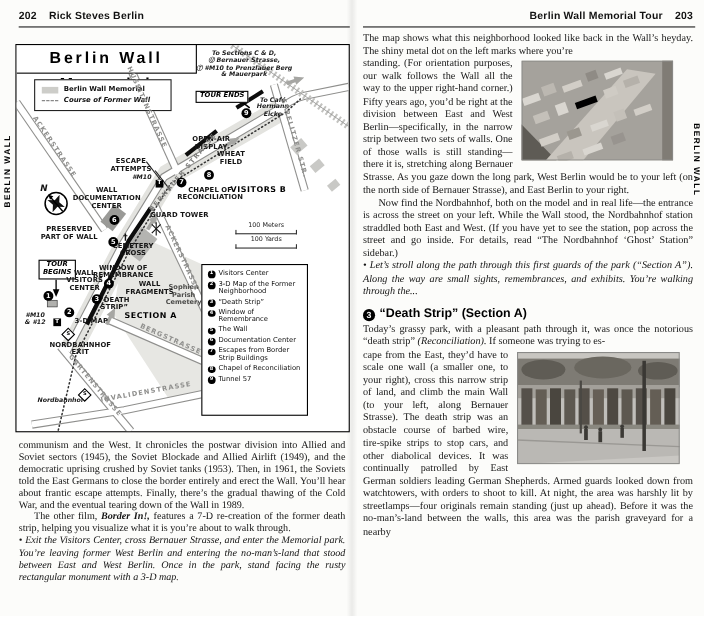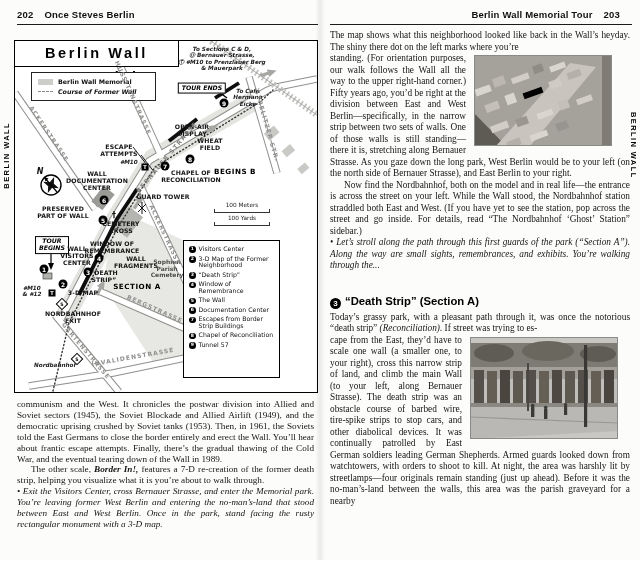--- a/index.html
+++ b/index.html
@@ -6,21 +6,21 @@
   .spread{position:relative;width:640px;height:560px;background:#fcfcfa;overflow:hidden;
           font-family:"Liberation Sans",sans-serif;color:#141414;}
   .page{position:absolute;top:0;width:320px;height:568px;}
   .page-left{left:0;}
   .page-right{left:320px;}
   .gutter{position:absolute;left:315px;top:0;width:10px;height:568px;
           background:linear-gradient(to right,rgba(0,0,0,0),rgba(0,0,0,0.07) 50%,rgba(0,0,0,0));}
 
   
   .pghead{position:absolute;top:9px;font:bold 9.5px "Liberation Sans",sans-serif;letter-spacing:.2px;color:#111;display:flex;gap:11px;}
-  .pghead.rt{right:20px;text-align:right;}
+  .pghead.rt{right:10px;text-align:right;}
   .pghead.lf{left:17px;}
   .rule{position:absolute;top:24px;height:1.4px;background:#1b1b1b;}
   .rule.lf{left:17px;width:301px;}
   .rule.rt{left:10px;width:302px;}
 
   
   .tab{position:absolute;font:bold 7.5px "Liberation Sans",sans-serif;letter-spacing:1.4px;color:#000;writing-mode:vertical-rl;}
   .tab.lf{left:2px;top:122px;transform:rotate(180deg);}
   .tab.rt{right:2px;top:112px;}
 
@@ -66,36 +66,36 @@
   .lbody p{margin:0;}
   .pind{text-indent:14px;}
   .pit{font-style:italic;}
   .bi{font-style:italic;font-weight:bold;}
 
   
   .rcontent{position:absolute;left:10px;top:30px;width:300px;font:9.3px/11.5px "Liberation Serif",serif;
             text-align:justify;color:#151515;}
   .rcontent p{margin:0;}
   .shead{font:bold 11.3px/13px "Liberation Sans",sans-serif;margin:4px 0 3px 0;text-align:left;color:#000;}
-  .shead.second{margin-top:23px;}
+  .shead.second{margin-top:7px;}
   .numc{display:inline-block;width:11px;height:11px;border-radius:50%;background:#000;color:#fff;
         font:bold 8px/11px "Liberation Sans",sans-serif;text-align:center;vertical-align:-1px;margin-right:4px;}
   .ph1{float:right;width:138px;height:91px;margin:2px 18px 3px 8px;}
   .ph2{float:right;width:148px;height:102px;margin:2px 12px 3px 8px;}
   .ph1 svg,.ph2 svg{display:block;}
 </style>
 </head>
 <body>
 
 <div class="spread">
 
   <div class="page page-left">
     <div class="pghead lf">
       <span>202</span>
-      <span>Once Steves Berlin</span>
+      <span>Rick Steves Berlin</span>
     </div>
     <div class="rule lf"></div>
     <div class="tab lf">BERLIN WALL</div>
 
     <div class="map">
       <svg width="302" height="351" viewBox="0 0 302 351">
         <defs>
           <path id="arr" d="M-9,-1.6 L-1,-1.6 L-1,-4 L8,0 L-1,4 L-1,1.6 L-9,1.6 Z" fill="#a6a6a3"></path>
         </defs>
 
@@ -194,21 +194,21 @@
 Hermann
 Eicke</div>
       <div class="ml" style="left:177px;top:90px">OPEN-AIR
 DISPLAY</div>
       <div class="ml" style="left:195px;top:104px">WHEAT
 FIELD</div>
       <div class="ml" style="left:104px;top:110px">ESCAPE
 ATTEMPTS</div>
       <div class="ml" style="left:176px;top:136px">CHAPEL OF
 RECONCILIATION</div>
-      <div class="msec" style="left:220px;top:131px">BEGINS B</div>
+      <div class="msec" style="left:220px;top:131px">VISITORS B</div>
       <div class="ml" style="left:82px;top:140px">WALL
 DOCUMENTATION
 CENTER</div>
       <div class="ml" style="left:148px;top:156px">GUARD TOWER</div>
       <div class="ml" style="left:48px;top:172px">PRESERVED
 PART OF WALL</div>
       <div class="mcross" style="left:99px;top:175px">†</div>
       <div class="ml" style="left:106px;top:187px">CEMETERY
 CROSS</div>
       <div class="ml" style="left:97px;top:207px">WINDOW OF
@@ -304,36 +304,36 @@
         <div class="krow">
             <span class="kn">9</span>
             <span>Tunnel 57</span>
           </div>
       </div>
     </div>
 
     <div class="lbody">
       <p>communism and the West. It chronicles the postwar division into Allied and Soviet sectors (1945), the Soviet Blockade and Allied Airlift (1949), and the democratic uprising crushed by Soviet tanks (1953). Then, in 1961, the Soviets told the East Germans to close the border entirely and erect the Wall. You’ll hear about frantic escape attempts. Finally, there’s the gradual thawing of the Cold War, and the eventual tearing down of the Wall in 1989.</p>
       <p class="pind">
-        <span>The other scale, </span><span class="bi">Border In!,</span><span> features a 7-D re-creation of the former death strip, helping you visualize what it is you’re about to walk through.</span>
+        <span>The other film, </span><span class="bi">Border In!,</span><span> features a 7-D re-creation of the former death strip, helping you visualize what it is you’re about to walk through.</span>
       </p>
       <p class="pit">• Exit the Visitors Center, cross Bernauer Strasse, and enter the Memorial park. You’re leaving former West Berlin and entering the no-man’s-land that stood between East and West Berlin. Once in the park, stand facing the rusty rectangular monument with a 3-D map.</p>
     </div>
   </div>
 
   <div class="page page-right">
     <div class="pghead rt">
       <span>Berlin Wall Memorial Tour</span>
       <span>203</span>
     </div>
     <div class="rule rt"></div>
     <div class="tab rt">BERLIN WALL</div>
 
     <div class="rcontent">
-      <p>The map shows what this neighborhood looked like back in the Wall’s heyday. The shiny there dot on the left marks where you’re</p>
+      <p>The map shows what this neighborhood looked like back in the Wall’s heyday. The shiny metal dot on the left marks where you’re</p>
       <div class="ph1">
         <svg width="138" height="91" viewBox="0 0 138 91">
           <rect width="138" height="91" fill="#a5a29c"></rect>
           <polygon points="0,91 0,58 32,91" fill="#5e5b55"></polygon>
           <polygon points="22,91 56,91 122,12 96,8" fill="#c9c5be"></polygon>
           <g transform="rotate(-20 69 45)">
             <rect x="8" y="12" width="16" height="7" fill="#d9d6d0"></rect>
             <rect x="28" y="8" width="12" height="9" fill="#bcb8b1"></rect>
             <rect x="46" y="14" width="18" height="6" fill="#d2cec7"></rect>
             <rect x="70" y="10" width="10" height="8" fill="#8f8b85"></rect>
@@ -357,21 +357,21 @@
         </svg>
       </div>
       <p>standing. (For orientation purposes, our walk follows the Wall all the way to the upper right-hand corner.) Fifty years ago, you’d be right at the division between East and West Berlin—specifically, in the narrow strip between two sets of walls. One of those walls is still standing—there it is, stretching along Bernauer Strasse. As you gaze down the long park, West Berlin would be to your left (on the north side of Bernauer Strasse), and East Berlin to your right.</p>
       <p class="pind">Now find the Nordbahnhof, both on the model and in real life—the entrance is across the street on your left. While the Wall stood, the Nordbahnhof station straddled both East and West. (If you have yet to see the station, pop across the street and go inside. For details, read “The Nordbahnhof ‘Ghost’ Station” sidebar.)</p>
       <p class="pit">• Let’s stroll along the path through this first guards of the park (“Section A”). Along the way are small sights, remembrances, and exhibits. You’re walking through the...</p>
 
       <div class="shead second">
         <span class="numc">3</span><span>“Death Strip” (Section A)</span>
       </div>
       <p>
-        <span>Today’s grassy park, with a pleasant path through it, was once the notorious “death strip” </span><span class="pit">(Reconciliation).</span><span> If street was trying to es-</span>
+        <span>Today’s grassy park, with a pleasant path through it, was once the notorious “death strip” </span><span class="pit">(Reconciliation).</span><span> If someone was trying to es-</span>
       </p>
       <div class="ph2">
         <svg width="148" height="102" viewBox="0 0 148 102">
           <rect width="148" height="102" fill="#c0beba"></rect>
           <rect x="0" y="0" width="148" height="8" fill="#c8c6c1"></rect>
           <rect x="0" y="6" width="148" height="26" fill="#7e7b74"></rect>
           <ellipse cx="24" cy="16" rx="20" ry="9" fill="#5f5c55"></ellipse>
           <ellipse cx="78" cy="14" rx="26" ry="10" fill="#6a675f"></ellipse>
           <ellipse cx="128" cy="17" rx="18" ry="8" fill="#5f5c55"></ellipse>
           <rect x="0" y="30" width="148" height="12" fill="#a3a09a"></rect>

